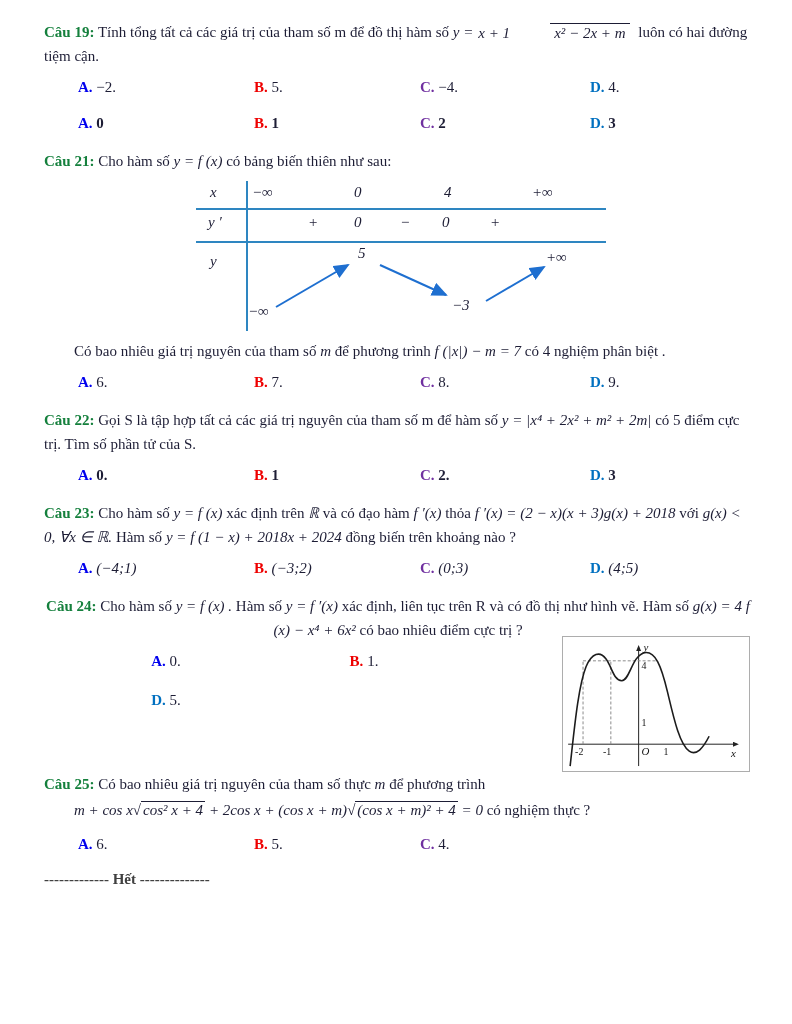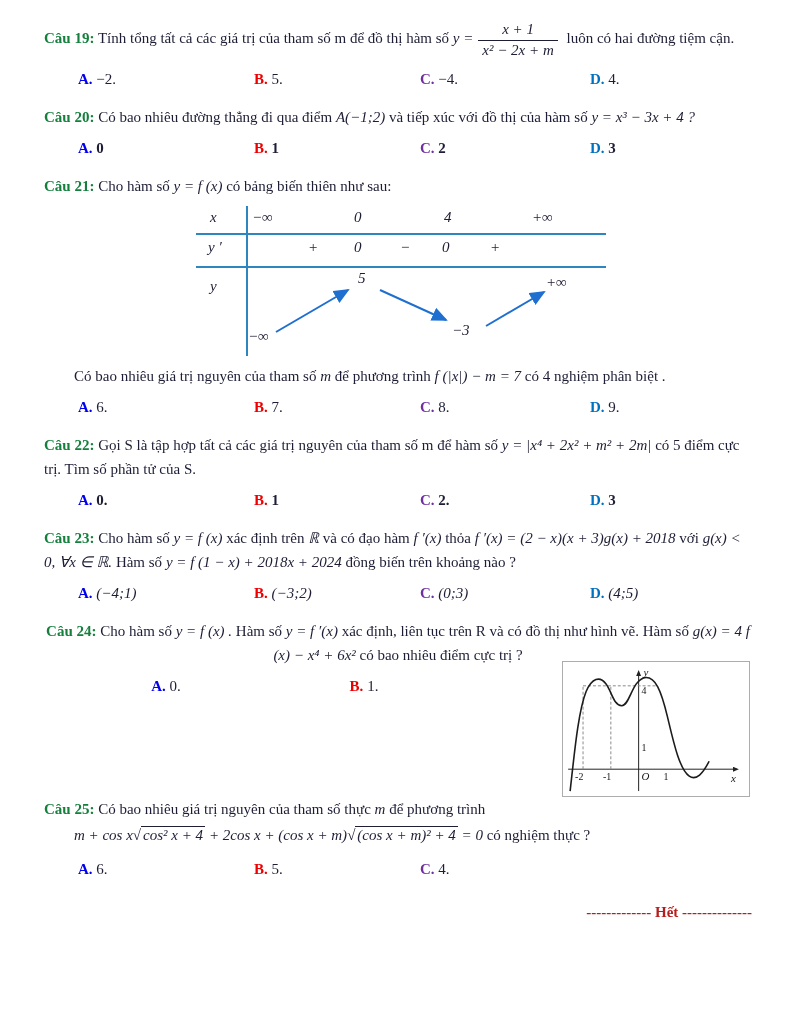--- a/index.html
+++ b/index.html
@@ -23,22 +23,22 @@
   }
   .opts2 { grid-template-columns: 176px 1fr; width: 430px; row-gap: 18px; }
   .opt .key { font-weight: bold; }
   .kA { color: #0000ee; }
   .kB { color: #ee0000; }
   .kC { color: #7030a0; }
   .kD { color: #0070c0; }
   .bold-vals .val { font-weight: bold; }
   .italic-vals .val { font-style: italic; }
   .frac {
-    display: inline-flex; flex-direction: column; align-items: center;
-    vertical-align: middle; font-style: italic; margin: 0 5px; line-height: 1.3;
+    display: inline-flex; flex-direction: row; align-items: flex-end;
+    vertical-align: middle; font-style: italic; margin: 0 5px; line-height: 1.3; gap: 40px;
   }
   .frac .den { border-top: 1.3px solid #1d1d35; padding: 0 4px; }
   
   .vartable {
     position: relative; width: 410px; height: 150px;
     margin: 8px 0 8px 152px; font-style: italic;
   }
   .vartable .cell { position: absolute; white-space: nowrap; }
   .vartable .hl { position: absolute; left: 0; width: 410px; height: 2px; background: #2e86c1; }
   .vartable .vl { position: absolute; left: 50px; top: 0; width: 2px; height: 150px; background: #2e86c1; }
@@ -50,21 +50,21 @@
   .formula { line-height: 1.9; }
   
   .q24wrap { position: relative; min-height: 172px; text-align: center; }
   .graphbox {
     position: absolute; right: 2px; top: 42px;
     width: 188px; height: 136px;
     border: 1px solid #adadad; background: #fff;
   }
   .gl { font-family: "Liberation Serif", serif; font-size: 10px; fill: #151515; }
   .gli { font-style: italic; font-size: 11px; }
-  .footer { color: #b91c1c; font-weight: bold; text-align: right; margin-top: 24px; }
+  .footer { color: #404040; font-weight: bold; text-align: left; margin-top: 16px; }
 </style>
 </head>
 <body>
 
 <div class="page">
 
   <section class="q">
     <p class="qtext">
       <span class="qlabel">Câu 19:</span>
       <span>Tính tổng tất cả các giá trị của tham số m để đồ thị  hàm số</span>
@@ -76,27 +76,20 @@
     </p>
     <div class="opts">
       <span class="opt"><span class="key kA">A.</span> <span class="val">−2.</span></span>
       <span class="opt"><span class="key kB">B.</span> <span class="val">5.</span></span>
       <span class="opt"><span class="key kC">C.</span> <span class="val">−4.</span></span>
       <span class="opt"><span class="key kD">D.</span> <span class="val">4.</span></span>
     </div>
   </section>
 
   <section class="q">
-    <p class="qtext">
-      <span class="qlabel">Câu 20:</span>
-      <span>Có bao nhiêu đường thẳng đi qua điểm</span>
-      <span class="mi">A(−1;2)</span>
-      <span>và tiếp xúc với đồ thị của hàm số</span>
-      <span class="mi">y = x³ − 3x + 4 ?</span>
-    </p>
     <div class="opts bold-vals">
       <span class="opt"><span class="key kA">A.</span> <span class="val">0</span></span>
       <span class="opt"><span class="key kB">B.</span> <span class="val">1</span></span>
       <span class="opt"><span class="key kC">C.</span> <span class="val">2</span></span>
       <span class="opt"><span class="key kD">D.</span> <span class="val">3</span></span>
     </div>
   </section>
 
   <section class="q">
     <p class="qtext">
@@ -200,20 +193,21 @@
       <span class="mi">y = f (x) .</span>
       <span>Hàm số</span>
       <span class="mi">y = f ′(x)</span>
       <span>xác định, liên tục trên R và có đồ thị như hình vẽ. Hàm số</span>
       <span class="mi">g(x) = 4 f (x) − x⁴ + 6x²</span>
       <span>có bao nhiêu điểm cực trị ?</span>
     </p>
     <div class="opts opts2">
       <span class="opt"><span class="key kA">A.</span> <span class="val">0.</span></span>
       <span class="opt"><span class="key kB">B.</span> <span class="val">1.</span></span>
+      <span class="opt"><span class="key kD">D.</span> <span class="val">5.</span></span>
     </div>
     <div class="graphbox">
       <svg viewBox="0 0 185 135" width="186" height="134">
         <defs>
           <marker id="ax" markerWidth="8" markerHeight="8" refX="4" refY="2.5" orient="auto">
               <path d="M0,0 L6,2.5 L0,5 Z" fill="#222"></path>
             </marker>
         </defs>
         <line x1="4" y1="108" x2="174" y2="108" stroke="#222" stroke-width="1" marker-end="url(#ax)"></line>
         <line x1="75" y1="130" x2="75" y2="10" stroke="#222" stroke-width="1" marker-end="url(#ax)"></line>

